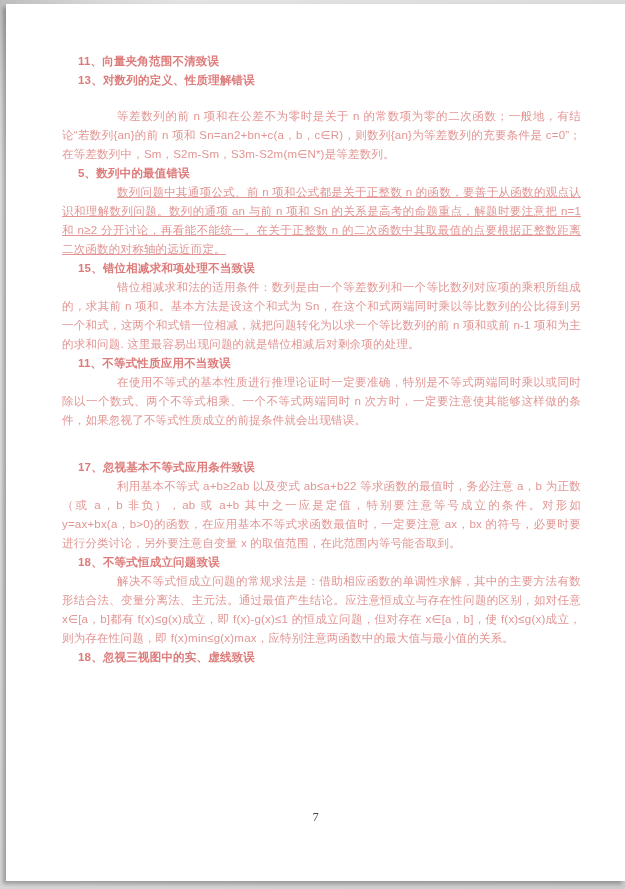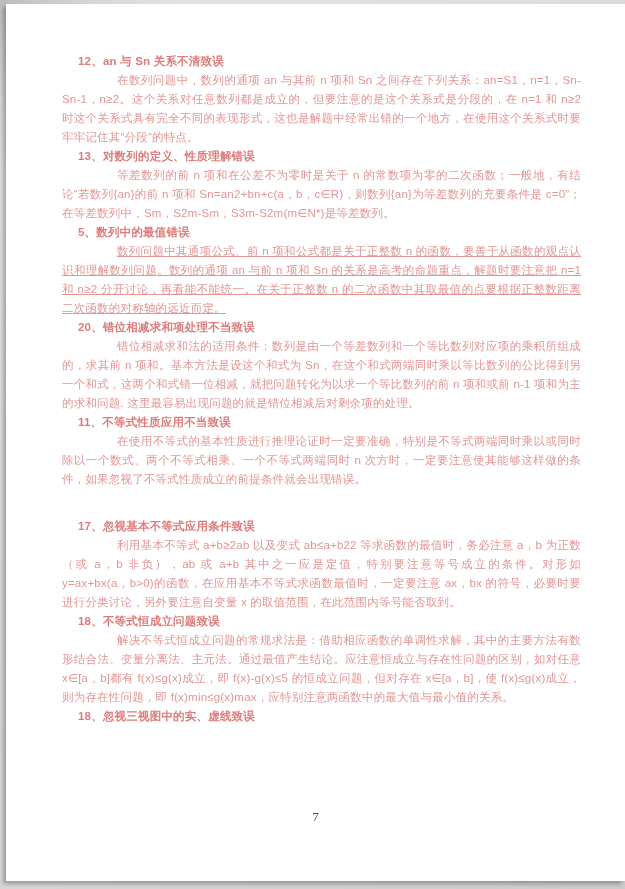--- a/index.html
+++ b/index.html
@@ -51,55 +51,52 @@
     font-family: "Liberation Serif", "DejaVu Serif", serif;
   }
 </style>
 </head>
 <body>
 
 <div class="page">
   <div class="content">
 
     <div class="section">
+      <h3 class="section-title" style="color: rgb(221, 123, 122);">11、向量夹角范围不清致误</h3>
     </div>
 
-    <div class="section">
-      <h3 class="section-title" style="color: rgb(221, 123, 122);">12、an 与 Sn 关系不清致误</h3>
-      <p class="section-body" style="color: rgb(226, 149, 147);">在数列问题中，数列的通项 an 与其前 n 项和 Sn 之间存在下列关系：an=S1，n=1，Sn-Sn-1，n≥2。这个关系对任意数列都是成立的，但要注意的是这个关系式是分段的，在 n=1 和 n≥2 时这个关系式具有完全不同的表现形式，这也是解题中经常出错的一个地方，在使用这个关系式时要牢牢记住其“分段”的特点。</p>
-    </div>
 
     <div class="section">
       <h3 class="section-title" style="color: rgb(221, 123, 122);">13、对数列的定义、性质理解错误</h3>
-      <p class="section-body" style="color: rgb(226, 149, 147);">等差数列的前 n 项和在公差不为零时是关于 n 的常数项为零的二次函数；一般地，有结论“若数列{an}的前 n 项和 Sn=an2+bn+c(a，b，c∈R)，则数列{an}为等差数列的充要条件是 c=0”；在等差数列中，Sm，S2m-Sm，S3m-S2m(m∈N*)是等差数列。</p>
+      <p class="section-body" style="color: rgb(226, 149, 147); margin-top: 17px;">等差数列的前 n 项和在公差不为零时是关于 n 的常数项为零的二次函数；一般地，有结论“若数列{an}的前 n 项和 Sn=an2+bn+c(a，b，c∈R)，则数列{an}为等差数列的充要条件是 c=0”；在等差数列中，Sm，S2m-Sm，S3m-S2m(m∈N*)是等差数列。</p>
     </div>
 
     <div class="section">
       <h3 class="section-title" style="color: rgb(221, 123, 122);">5、数列中的最值错误</h3>
       <p class="section-body" style="color: rgb(226, 149, 147); text-decoration: underline;">数列问题中其通项公式、前 n 项和公式都是关于正整数 n 的函数，要善于从函数的观点认识和理解数列问题。数列的通项 an 与前 n 项和 Sn 的关系是高考的命题重点，解题时要注意把 n=1 和 n≥2 分开讨论，再看能不能统一。在关于正整数 n 的二次函数中其取最值的点要根据正整数距离二次函数的对称轴的远近而定。</p>
     </div>
 
     <div class="section">
-      <h3 class="section-title" style="color: rgb(221, 123, 122);">20、错位相减求和项处理不当致误</h3>
+      <h3 class="section-title" style="color: rgb(221, 123, 122);">15、错位相减求和项处理不当致误</h3>
       <p class="section-body" style="color: rgb(226, 149, 147);">错位相减求和法的适用条件：数列是由一个等差数列和一个等比数列对应项的乘积所组成的，求其前 n 项和。基本方法是设这个和式为 Sn，在这个和式两端同时乘以等比数列的公比得到另一个和式，这两个和式错一位相减，就把问题转化为以求一个等比数列的前 n 项和或前 n-1 项和为主的求和问题. 这里最容易出现问题的就是错位相减后对剩余项的处理。</p>
     </div>
 
     <div class="section">
       <h3 class="section-title" style="color: rgb(221, 123, 122);">11、不等式性质应用不当致误</h3>
       <p class="section-body" style="color: rgb(226, 149, 147);">在使用不等式的基本性质进行推理论证时一定要准确，特别是不等式两端同时乘以或同时除以一个数式、两个不等式相乘、一个不等式两端同时 n 次方时，一定要注意使其能够这样做的条件，如果忽视了不等式性质成立的前提条件就会出现错误。</p>
     </div>
 
     <div class="section">
       <h3 class="section-title" style="color: rgb(221, 123, 122); margin-top: 28px;">17、忽视基本不等式应用条件致误</h3>
       <p class="section-body" style="color: rgb(226, 149, 147);">利用基本不等式 a+b≥2ab 以及变式 ab≤a+b22 等求函数的最值时，务必注意 a，b 为正数（或 a，b 非负），ab 或 a+b 其中之一应是定值，特别要注意等号成立的条件。对形如 y=ax+bx(a，b&gt;0)的函数，在应用基本不等式求函数最值时，一定要注意 ax，bx 的符号，必要时要进行分类讨论，另外要注意自变量 x 的取值范围，在此范围内等号能否取到。</p>
     </div>
 
     <div class="section">
       <h3 class="section-title" style="color: rgb(221, 123, 122);">18、不等式恒成立问题致误</h3>
-      <p class="section-body" style="color: rgb(226, 149, 147);">解决不等式恒成立问题的常规求法是：借助相应函数的单调性求解，其中的主要方法有数形结合法、变量分离法、主元法。通过最值产生结论。应注意恒成立与存在性问题的区别，如对任意 x∈[a，b]都有 f(x)≤g(x)成立，即 f(x)-g(x)≤5 的恒成立问题，但对存在 x∈[a，b]，使 f(x)≤g(x)成立，则为存在性问题，即 f(x)min≤g(x)max，应特别注意两函数中的最大值与最小值的关系。</p>
+      <p class="section-body" style="color: rgb(226, 149, 147);">解决不等式恒成立问题的常规求法是：借助相应函数的单调性求解，其中的主要方法有数形结合法、变量分离法、主元法。通过最值产生结论。应注意恒成立与存在性问题的区别，如对任意 x∈[a，b]都有 f(x)≤g(x)成立，即 f(x)-g(x)≤1 的恒成立问题，但对存在 x∈[a，b]，使 f(x)≤g(x)成立，则为存在性问题，即 f(x)min≤g(x)max，应特别注意两函数中的最大值与最小值的关系。</p>
     </div>
 
     <div class="section">
       <h3 class="section-title" style="color: rgb(221, 123, 122);">18、忽视三视图中的实、虚线致误</h3>
     </div>
 
   </div>
 
   <div class="page-number" style="color: rgb(74, 74, 74);">7</div>
 </div>

